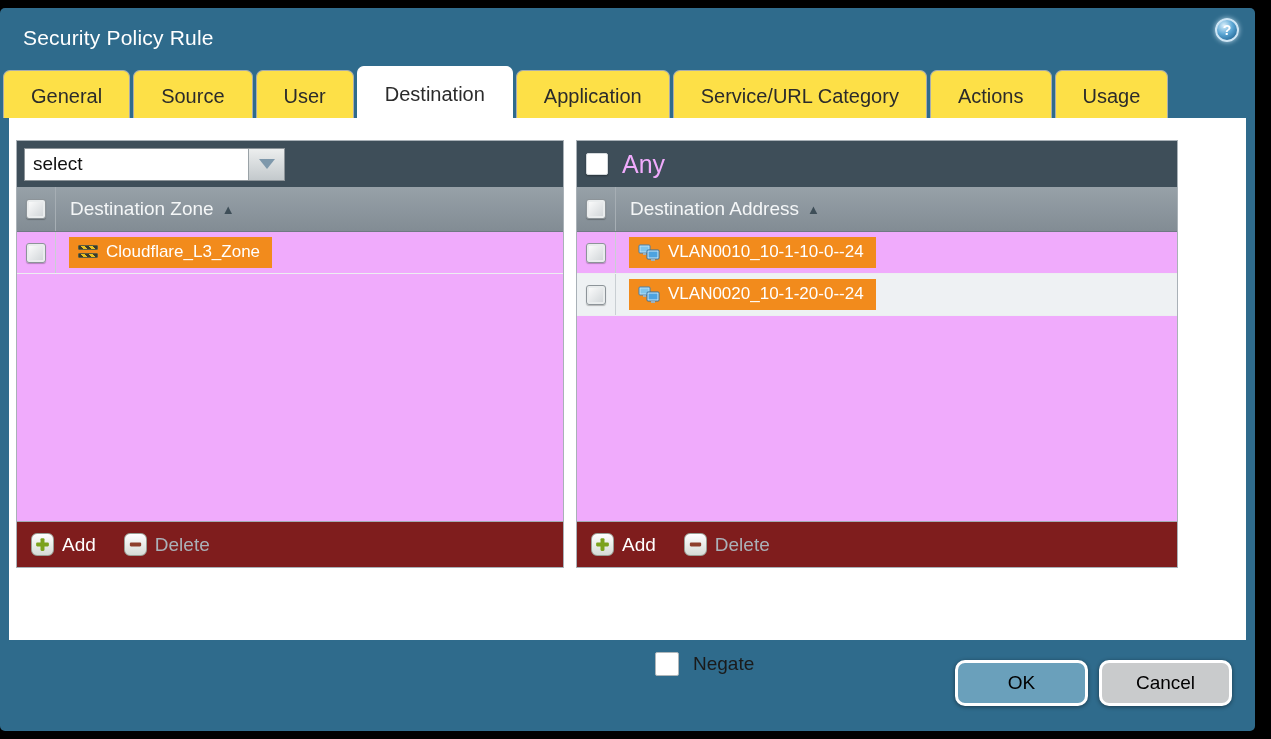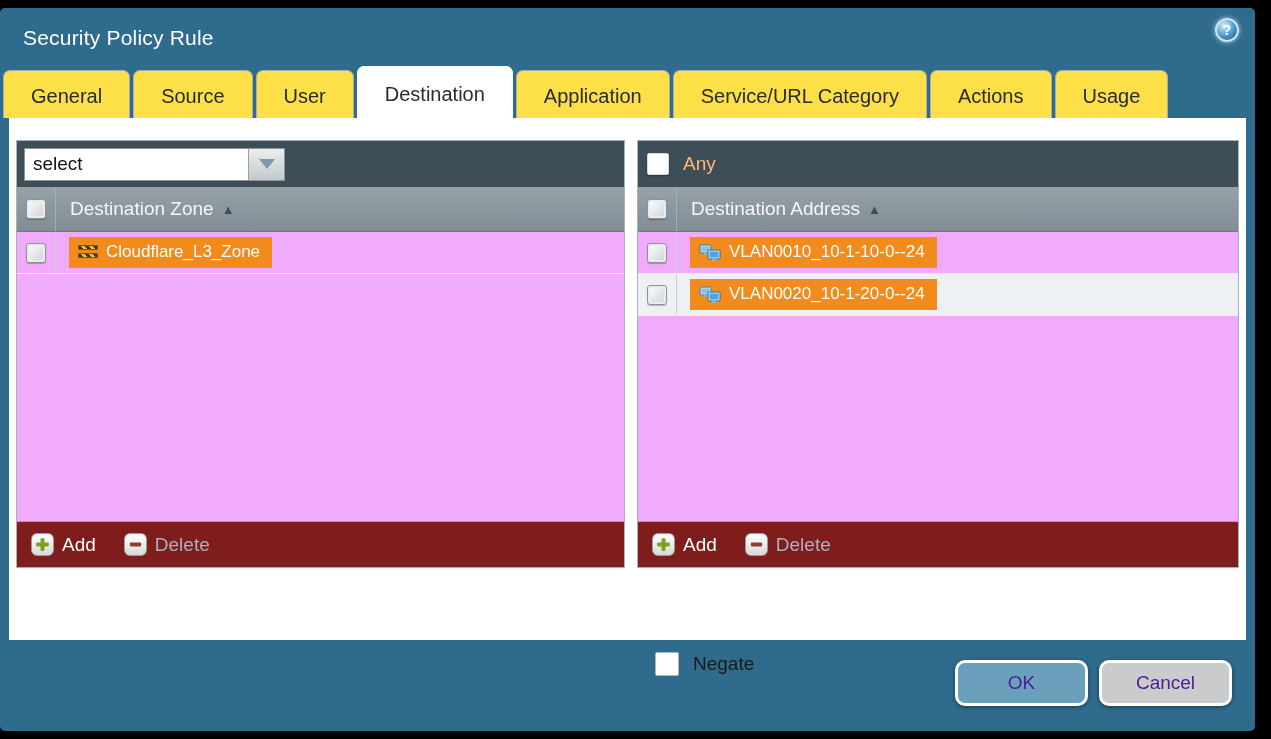--- a/index.html
+++ b/index.html
@@ -38,21 +38,21 @@
     position:relative; z-index:2;
   }
 
   
   .content {
     position:relative; z-index:1;
     background:#fff; margin:0 9px; height:522px;
     padding:22px 7px 0 7px; display:flex; gap:12px;
   }
   .panel { border:1px solid #a9b1b7; display:flex; flex-direction:column; height:428px; background:#fdfdfd; }
-  .panel.left  { width:609px; }
+  .panel.left  { width:548px; }
   .panel.right { width:602px; }
 
   .panel-header {
     height:46px; background:#3E4E59; display:flex; align-items:center; padding:0 7px; flex:0 0 auto;
   }
 
   
   .combo { display:flex; height:33px; width:261px; border:1px solid #8d9499; background:#fff; }
   .combo input {
     border:none; outline:none; width:223px; font-size:19px; padding:0 8px;
@@ -62,21 +62,21 @@
     width:36px; background:linear-gradient(#eceeee,#c3c9cc); border-left:1px solid #9aa2a7;
     display:flex; align-items:center; justify-content:center; cursor:pointer;
   }
   .tri-down { width:0; height:0; border-left:8px solid transparent; border-right:8px solid transparent; border-top:10px solid #7e98ab; }
 
   
   .any-cb {
     width:22px; height:22px; background:#fff; border:1px solid #d4d9dc; border-radius:2px;
     margin-left:2px; cursor:pointer; box-shadow:0 1px 2px rgba(0,0,0,.35);
   }
-  .any-label { color:#fdba74; font-size:19px; margin-left:14px; }
+  .any-label { color:#f0abfc; font-size:25px; margin-left:14px; }
 
   
   .col-header {
     height:45px; background:linear-gradient(#97a1a8,#828c94);
     border-bottom:1px solid #6f7a84; display:flex; align-items:center; flex:0 0 auto;
   }
   .cb-cell {
     width:39px; display:flex; align-items:center; justify-content:center; align-self:stretch;
     border-right:1px solid #a6aeb4;
   }
@@ -125,21 +125,21 @@
 
   
   .negate-row { position:absolute; left:646px; top:534px; display:flex; align-items:center; gap:14px; }
   .negate-cb { width:24px; height:24px; background:#fff; border:1px solid #aeb6ba; border-radius:2px; cursor:pointer; }
   .negate-label { font-size:19px; color:#1a1a1a; }
 
   
   .dlg-footer { height:91px; display:flex; justify-content:flex-end; align-items:flex-start; gap:11px; padding:20px 23px 0 0; }
   .btn {
     width:133px; height:46px; border-radius:10px; border:3px solid #fff;
-    font-size:19px; color:#4c1d95; cursor:pointer; font-family:"Liberation Sans", sans-serif;
+    font-size:19px; color:#000000; cursor:pointer; font-family:"Liberation Sans", sans-serif;
     box-shadow:0 1px 4px rgba(0,0,0,.45);
   }
   .btn.ok { background:#6AA0BB; }
   .btn.cancel { background:#C9CBCC; }
 </style>
 </head>
 <body>
 
 <div class="dialog">
 

